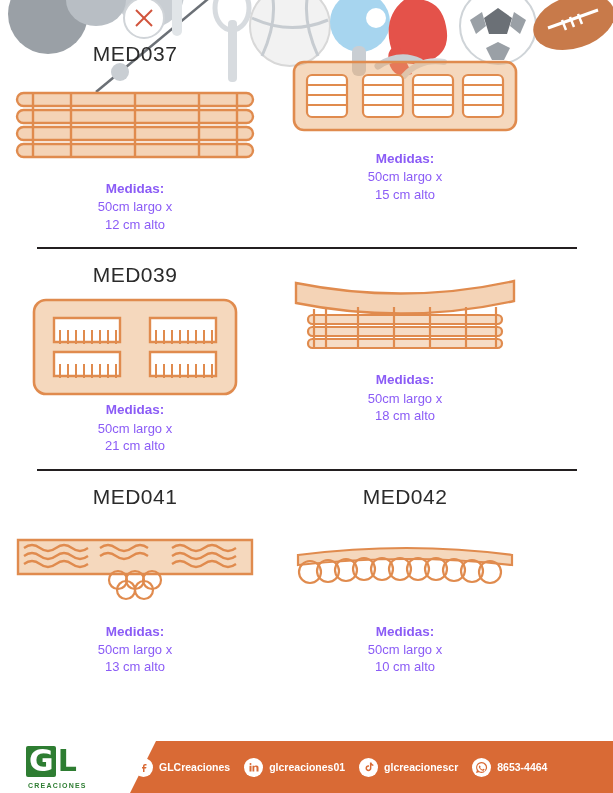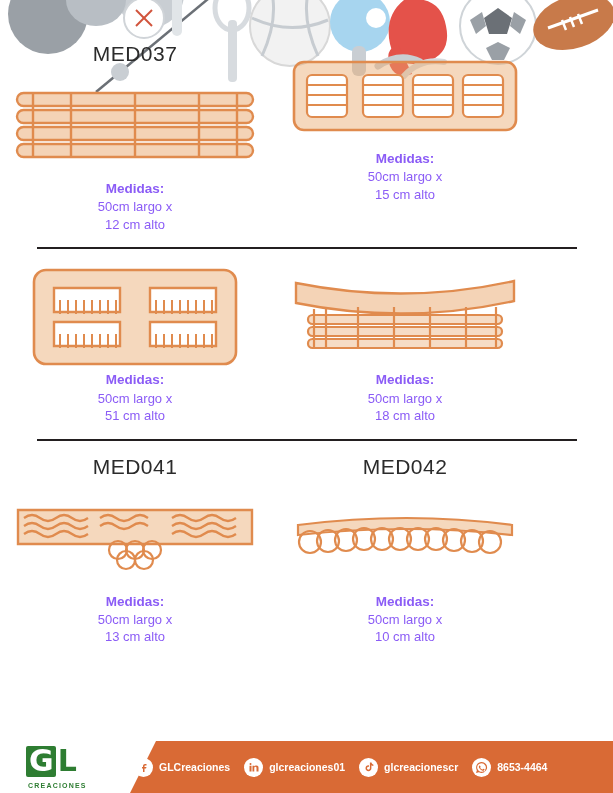--- a/index.html
+++ b/index.html
@@ -251,20 +251,21 @@
           <div class="l2">15 cm alto</div>
         </div>
       </div>
     </div>
 
     <div class="divider"></div>
 
     <div class="row" style="margin-top:8px;">
 
       <div class="cell">
+        <div class="code">MED039</div>
         <div class="art">
           <svg width="206" height="102" viewBox="0 0 206 102">
             <g stroke="#e08b4e" stroke-width="2.6" fill="#e9a86d" fill-opacity=".45">
               <path d="M14 4 h178 a12 12 0 0 1 12 12 v70 a12 12 0 0 1 -12 12 h-178 a12 12 0 0 1 -12 -12 v-70 a12 12 0 0 1 12 -12 z"></path>
             </g>
             <g stroke="#e08b4e" stroke-width="2.4" fill="#ffffff">
               <path d="M22 22 h66 v24 h-66 z"></path>
               <path d="M118 22 h66 v24 h-66 z"></path>
               <path d="M22 56 h66 v24 h-66 z"></path>
               <path d="M118 56 h66 v24 h-66 z"></path>
@@ -273,21 +274,21 @@
               <path d="M28 34 v14 M36 34 v14 M44 34 v14 M52 34 v14 M60 34 v14 M68 34 v14 M76 34 v14 M84 34 v14"></path>
               <path d="M124 34 v14 M132 34 v14 M140 34 v14 M148 34 v14 M156 34 v14 M164 34 v14 M172 34 v14 M180 34 v14"></path>
               <path d="M28 68 v14 M36 68 v14 M44 68 v14 M52 68 v14 M60 68 v14 M68 68 v14 M76 68 v14 M84 68 v14"></path>
               <path d="M124 68 v14 M132 68 v14 M140 68 v14 M148 68 v14 M156 68 v14 M164 68 v14 M172 68 v14 M180 68 v14"></path>
             </g>
           </svg>
         </div>
         <div class="meas">
           <div class="lbl">Medidas:</div>
           <div class="l1">50cm largo x</div>
-          <div class="l2">51 cm alto</div>
+          <div class="l2">21 cm alto</div>
         </div>
       </div>
 
       <div class="cell">
         <div class="art">
           <svg width="226" height="84" viewBox="0 0 226 84">
             <path d="M4 8 q110 22 218 -2 v20 q-108 24 -218 2 z" fill="#e9a86d" fill-opacity=".5" stroke="#e08b4e" stroke-width="2.4"></path>
             <g stroke="#e08b4e" stroke-width="2.2" fill="#e9a86d" fill-opacity=".4">
               <rect x="16" y="40" width="194" height="9" rx="4.5"></rect>
               <rect x="16" y="52" width="194" height="9" rx="4.5"></rect>

